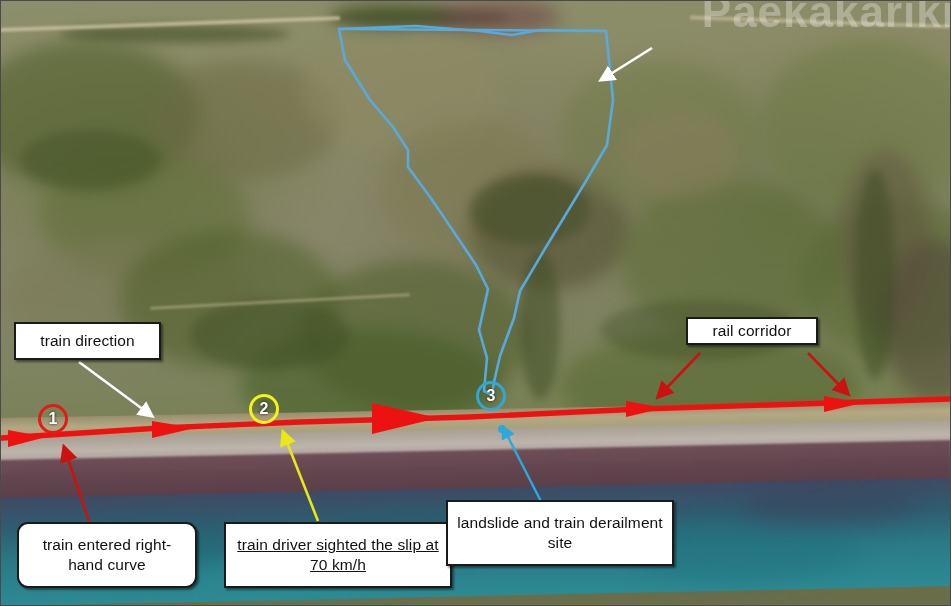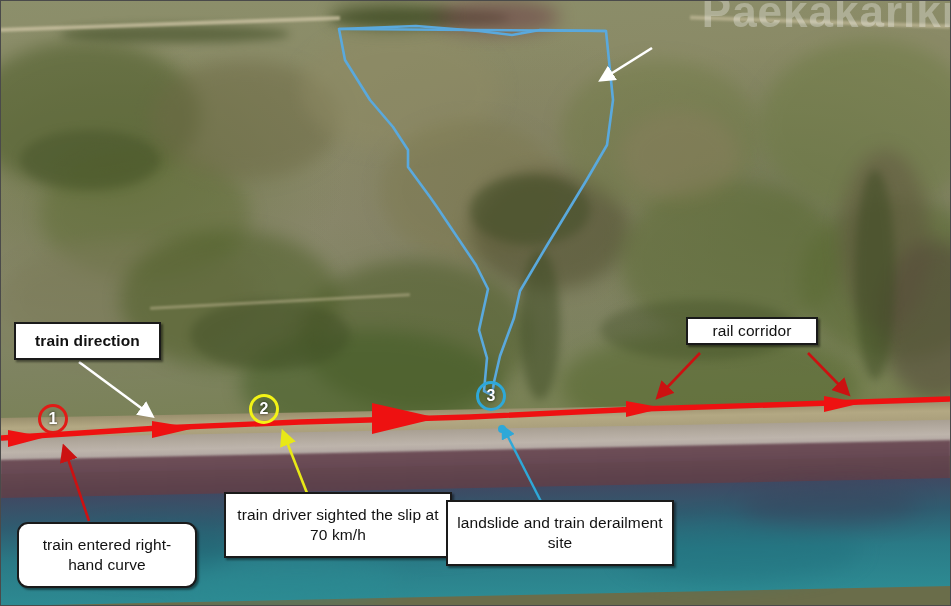--- a/index.html
+++ b/index.html
@@ -79,25 +79,25 @@
     display:flex;align-items:center;justify-content:center;
     text-align:center;
     font-size:15.5px;
     line-height:1.28;
     letter-spacing:.1px;
     padding:4px 8px;
     box-sizing:border-box;
     font-family:"Liberation Sans",sans-serif;
   }
 
-  #cal-train-direction{left:14px;  top:322px; width:147px; height:38px;font-weight:bold;}
+  #cal-train-direction{left:14px;  top:322px; width:147px; height:38px;}
   #cal-water-catchment{left:652px; top:23px;  width:206px; height:41px;}
   #cal-rail-corridor{  left:686px; top:317px; width:132px; height:28px;}
   #cal-curve{          left:17px;  top:522px; width:180px; height:66px;border-radius:11px;}
-  #cal-sighted{        left:224px; top:492px; width:228px; height:66px;}
+  #cal-sighted{        left:224px; top:522px; width:228px; height:66px;text-decoration:underline;}
   #cal-derailment{     left:446px; top:500px; width:228px; height:66px;text-align:center;}
 
   
   .marker{
     position:absolute;
     width:30px;height:30px;border-radius:50%;
     display:flex;align-items:center;justify-content:center;
     font-size:16px;font-weight:700;color:#ffffff;
     box-sizing:border-box;
     text-shadow:0 0 3px rgba(0,0,0,.8);

